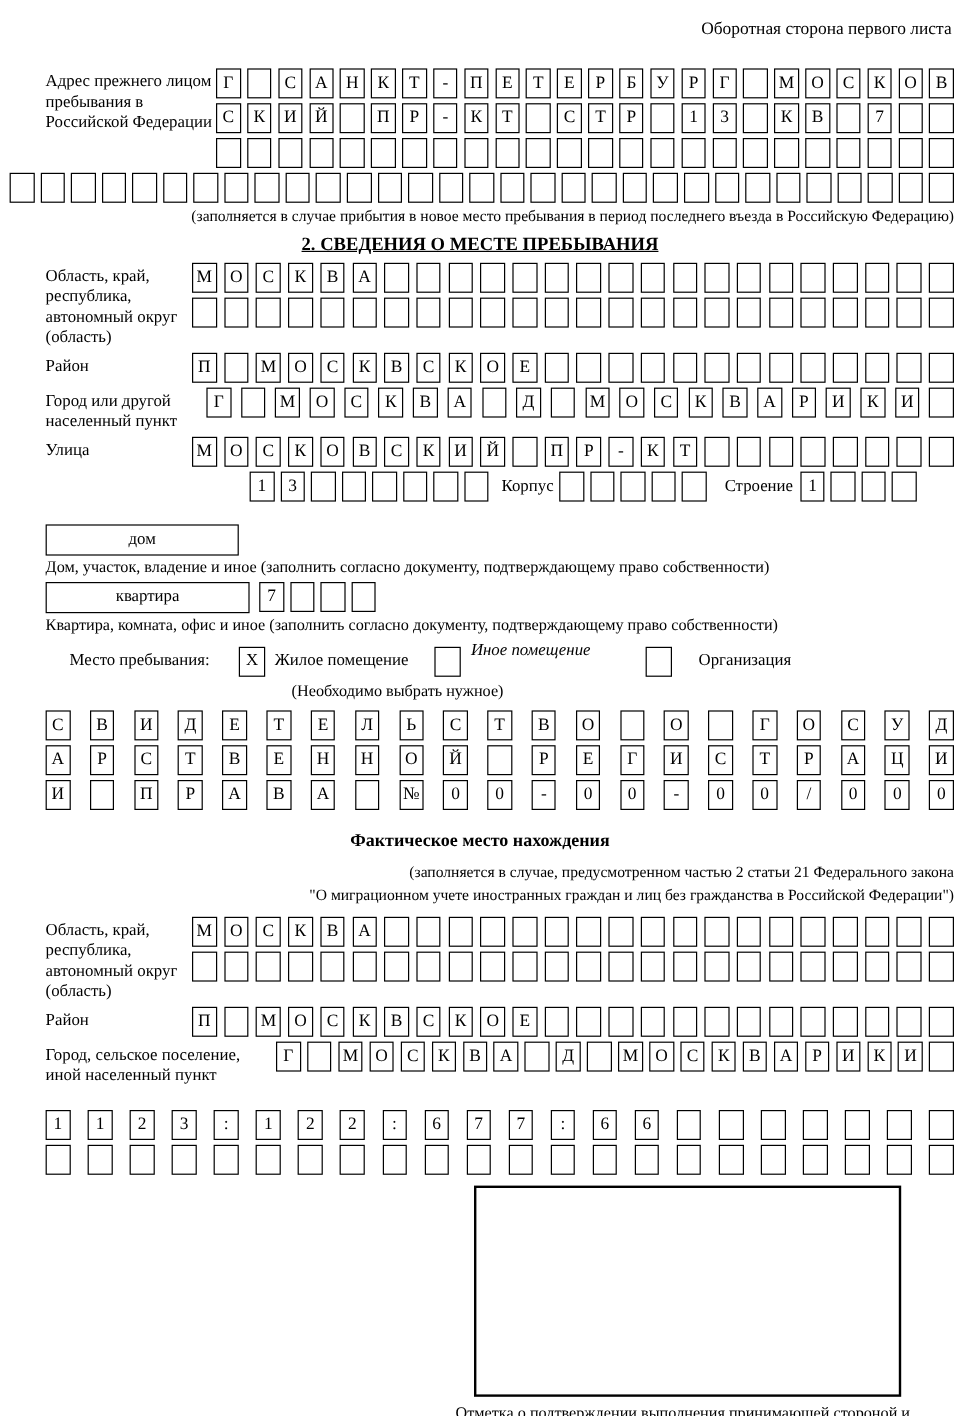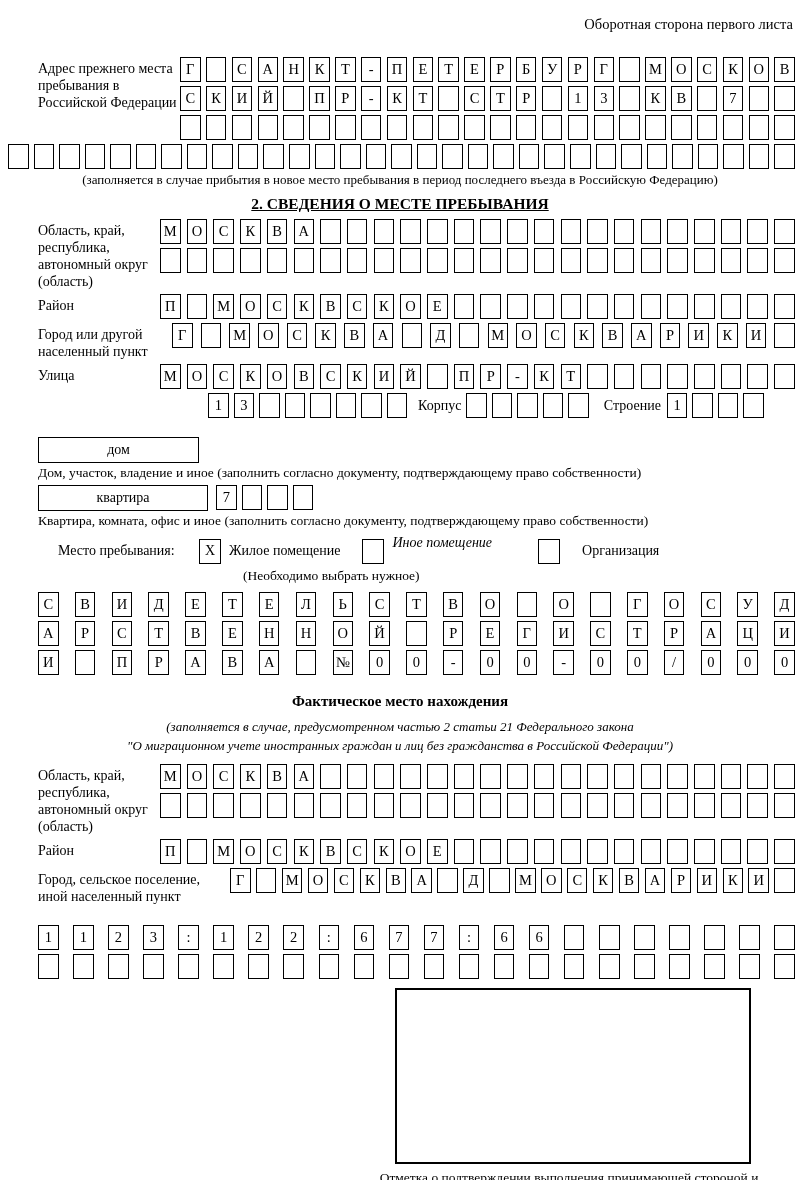--- a/index.html
+++ b/index.html
@@ -16,54 +16,54 @@
   .fgrids{flex:1;min-width:0;}
   .fgrids .fgrid{margin-bottom:4px;}
   .fgrids .fgrid:last-child{margin-bottom:0;}
   .fgrid{flex:1;display:flex;justify-content:space-between;min-width:0;}
 
   .cb{box-sizing:border-box;flex:0 0 20.5px;width:20.5px;height:25px;border:1.5px solid #000;
       font-size:14.5px;line-height:22px;text-align:center;overflow:hidden;}
 
   .fullrow{display:flex;justify-content:space-between;margin:0 0 3px -30px;}
 
-  .fnote{font-size:13px;text-align:center;margin:0 0 2px -33px;line-height:16px;}
+  .fnote{font-size:13px;text-align:right;margin:0 0 2px -33px;line-height:16px;}
   .shead{font-size:15.5px;font-weight:bold;text-align:center;margin:7px 0 6px -33px;line-height:18px;text-decoration:underline;}
 
   .houserow{display:flex;align-items:flex-start;margin-bottom:2px;}
   .wbox{box-sizing:border-box;border:1.5px solid #000;height:26px;text-align:center;
         font-size:14px;line-height:23px;}
   .dombox{width:161px;margin-top:44px;}
   .kvbox{width:170px;}
   .cells{display:flex;gap:5px;}
   .inlbl{font-size:14px;line-height:26px;white-space:nowrap;}
   .cap{font-size:13.5px;line-height:16px;margin:1px 0 4px 0;}
 
   .stayrow{display:flex;align-items:center;margin:6px 0 1px 0;}
   .xbox{box-sizing:border-box;width:22px;height:25px;border:1.5px solid #000;text-align:center;
         font-size:14px;line-height:22px;flex:0 0 22px;}
   .staylbl{font-size:14px;white-space:nowrap;margin-left:20px;}
   .choosenote{font-size:13.5px;margin:1px 0 8px 205px;}
 
   .facthead{font-size:15px;font-weight:bold;text-align:center;margin:18px 0 8px -33px;}
-  .factnote{font-size:13px;text-align:center;margin:0 0 2px -33px;line-height:17px;font-style:italic;}
+  .factnote{font-size:13px;text-align:right;margin:0 0 2px -33px;line-height:17px;}
   .mt14{margin-top:3px;} .mt20{margin-top:20px;}
 
   .stampbox{box-sizing:border-box;margin:9px 0 0 357px;width:356px;height:176px;border:2px solid #000;}
   .stampnote{width:450px;margin:4px 0 0 306px;font-size:13.5px;line-height:19px;text-align:center;}
 </style>
 </head>
 <body>
 
 <div class="page">
 
   <div class="corner">Оборотная сторона первого листа</div>
 
   <div class="fblock">
-    <div class="flabel w142">Адрес прежнего места пребывания в Российской Федерации</div>
+    <div class="flabel w142">Адрес прежнего лицом пребывания в Российской Федерации</div>
     <div class="fgrids">
       <div class="fgrid">
           <span class="cb">Г</span>
           <span class="cb"></span>
           <span class="cb">С</span>
           <span class="cb">А</span>
           <span class="cb">Н</span>
           <span class="cb">К</span>
           <span class="cb">Т</span>
           <span class="cb">-</span>

